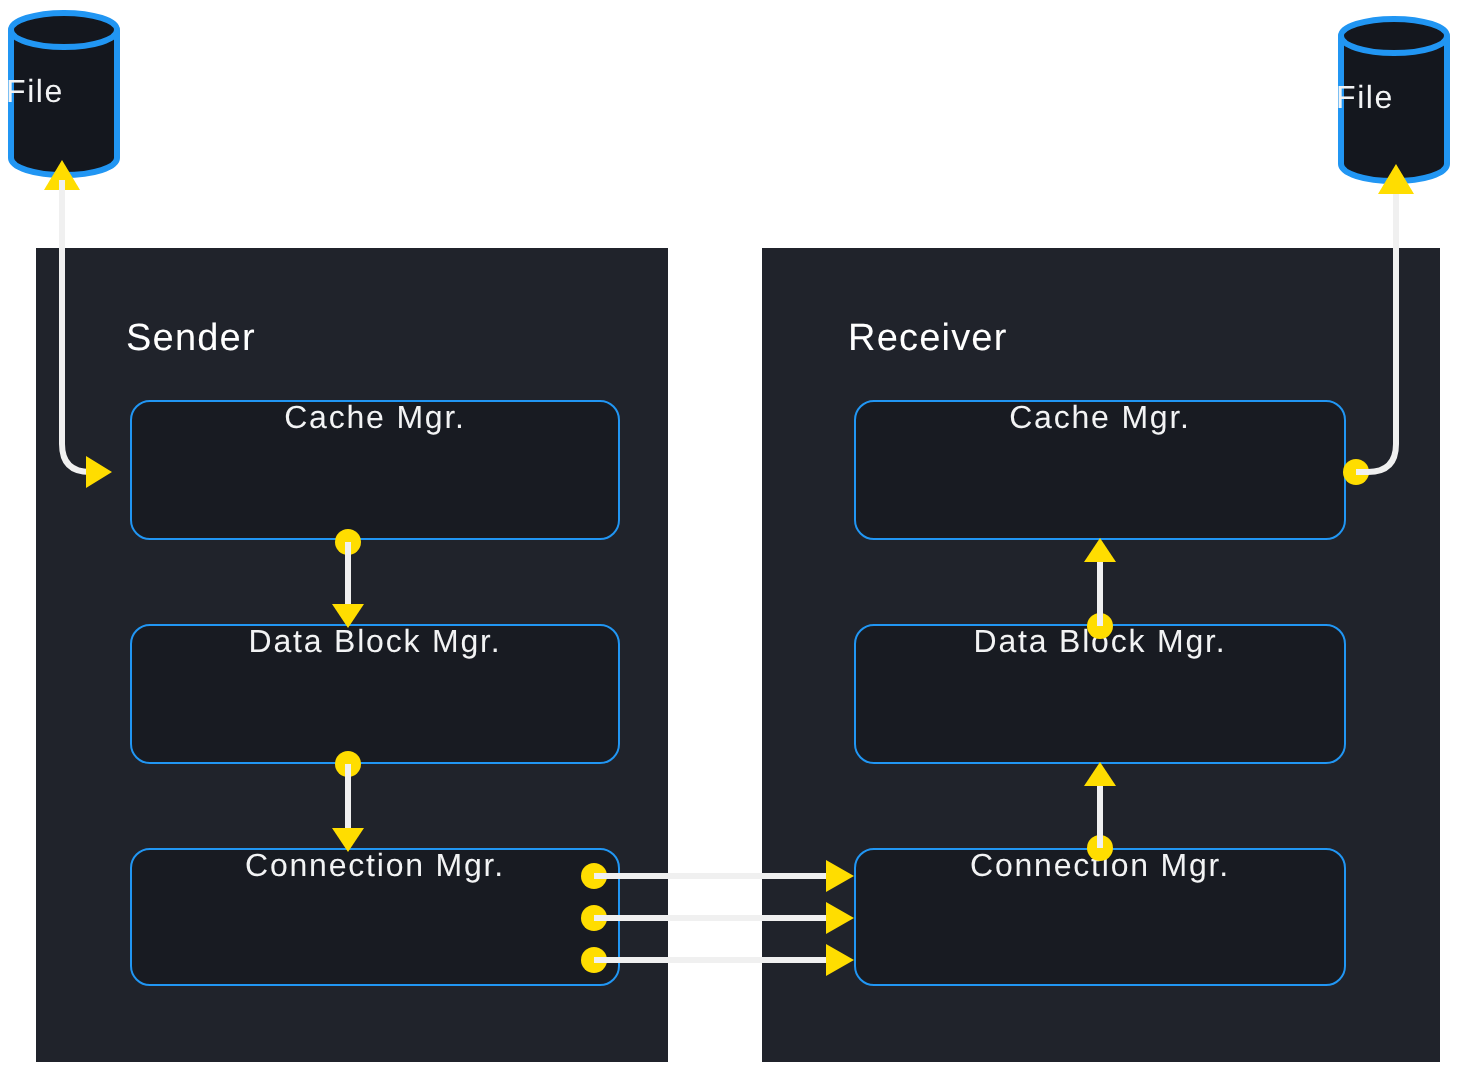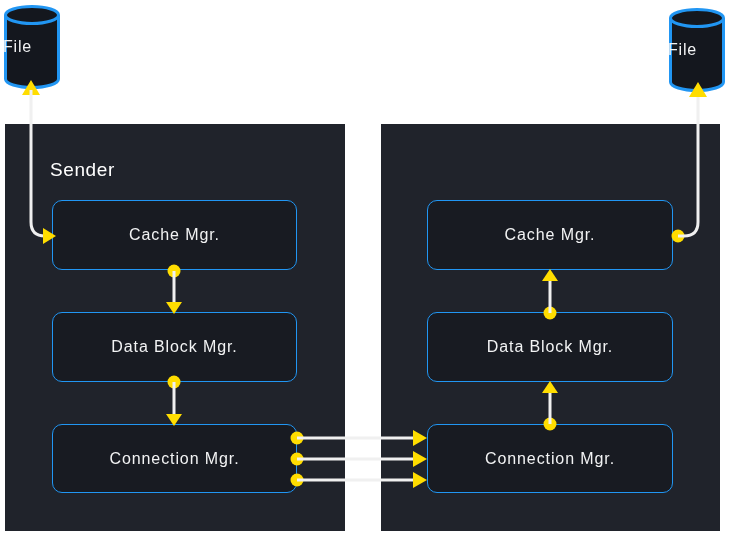--- a/index.html
+++ b/index.html
@@ -21,29 +21,29 @@
   
   .cylinder{position:absolute;width:58px;height:86px}
   .cylinder.left{left:3px;top:4px}
   .cylinder.right{left:668px;top:7px}
   .cylinder svg{position:absolute;inset:0;width:100%;height:100%}
   .cylinder .cyl-label{position:absolute;left:0;right:0;top:34px;text-align:left;
     color:var(--text-color);font-size:16px;letter-spacing:.8px}
 
   
   .panel{position:absolute;top:124px;height:407px;background:var(--container-fill)}
-  .panel.sender{left:5px;width:340px}
+  .panel.sender{left:18px;width:316px}
   .panel.receiver{left:381px;width:339px}
   .panel-title{position:absolute;top:35px;color:#ffffff;font-size:19px;letter-spacing:.6px}
   .panel.sender .panel-title{left:45px}
   .panel.receiver .panel-title{left:43px}
 
   
   .node{position:absolute;height:70px;border:1.5px solid var(--box-border);
-    border-radius:10px;background:var(--box-fill);display:flex;align-items:center;
+    border-radius:10px;background:var(--box-fill);display:flex;
     justify-content:center;color:var(--text-color);font-size:16px;letter-spacing:.9px}
   .panel.sender .node{left:47px;width:245px}
   .panel.receiver .node{left:46px;width:246px}
   .node.cache{top:76px}
   .node.datablock{top:188px}
   .node.connection{top:300px;height:69px}
 
   
   svg.overlay{position:absolute;left:0;top:0;width:730px;height:535px;z-index:5;pointer-events:none}
   .c-line{stroke:var(--connector-white);stroke-width:3;fill:none}
@@ -79,20 +79,21 @@
     </div>
     <div class="node datablock">
       <span>Data Block Mgr.</span>
     </div>
     <div class="node connection">
       <span>Connection Mgr.</span>
     </div>
   </div>
 
   <div class="panel receiver">
+    <div class="panel-title">Receiver</div>
     <div class="node cache">
       <span>Cache Mgr.</span>
     </div>
     <div class="node datablock">
       <span>Data Block Mgr.</span>
     </div>
     <div class="node connection">
       <span>Connection Mgr.</span>
     </div>
   </div>

